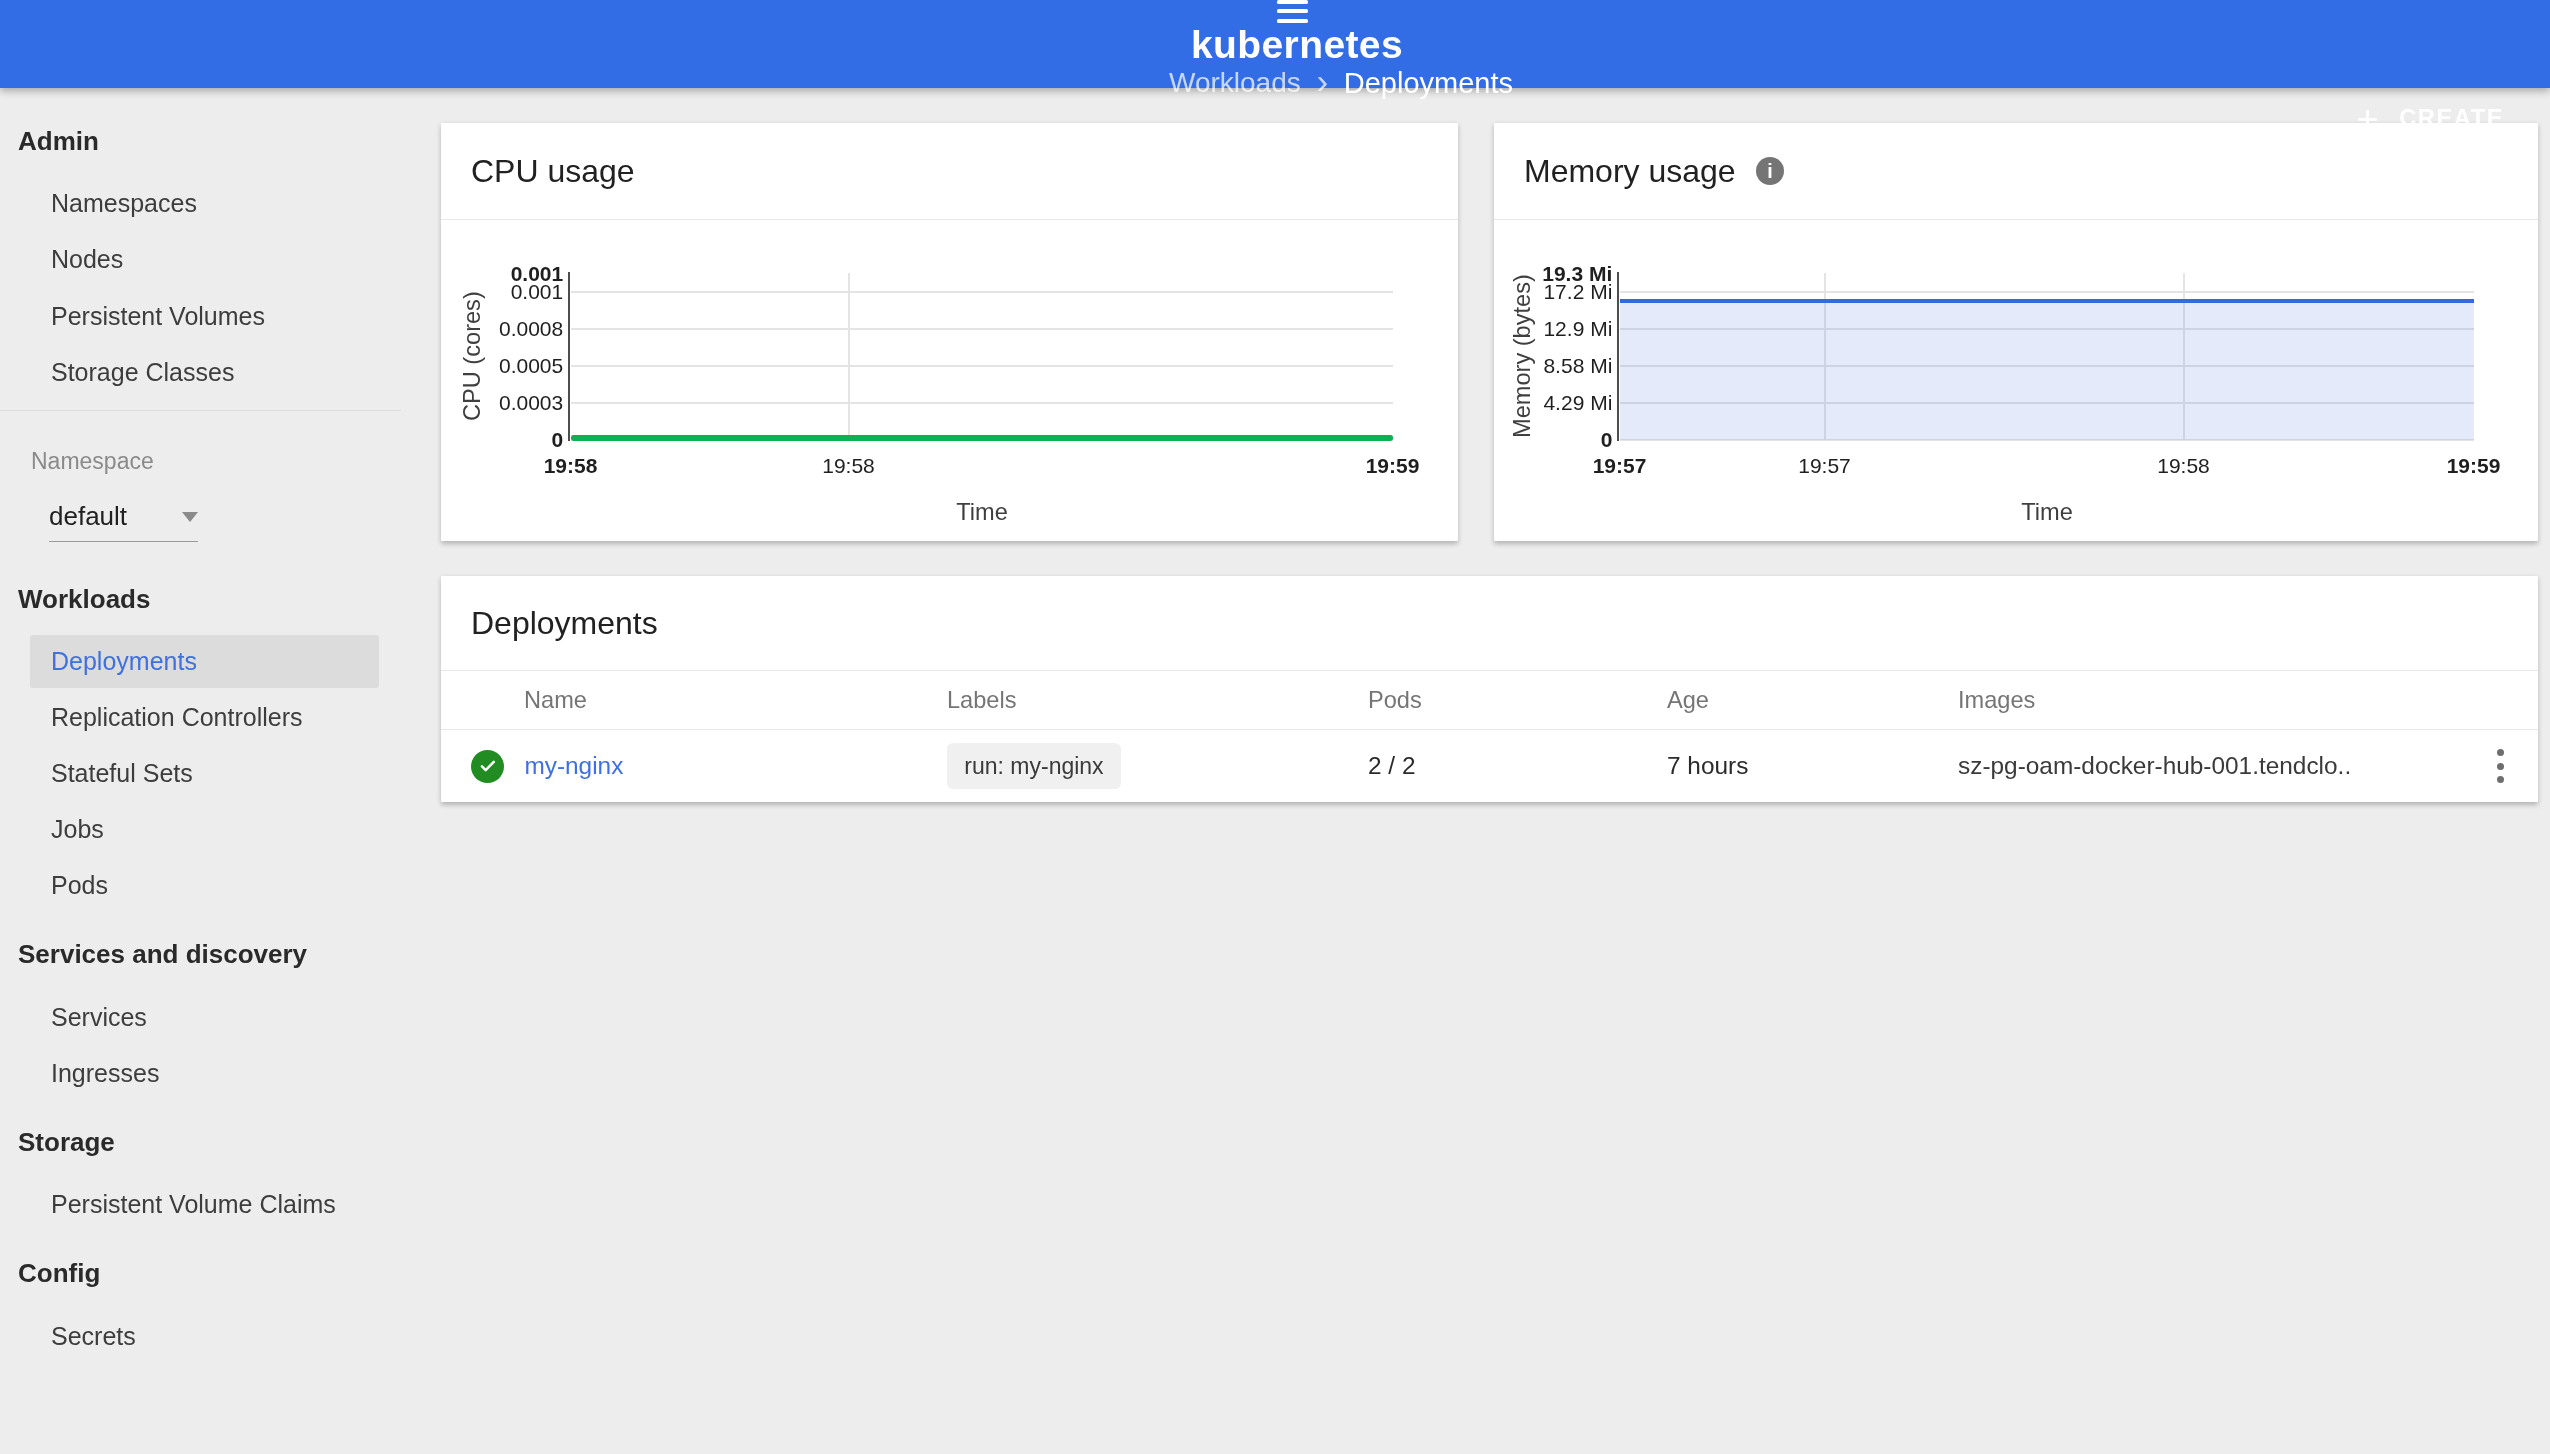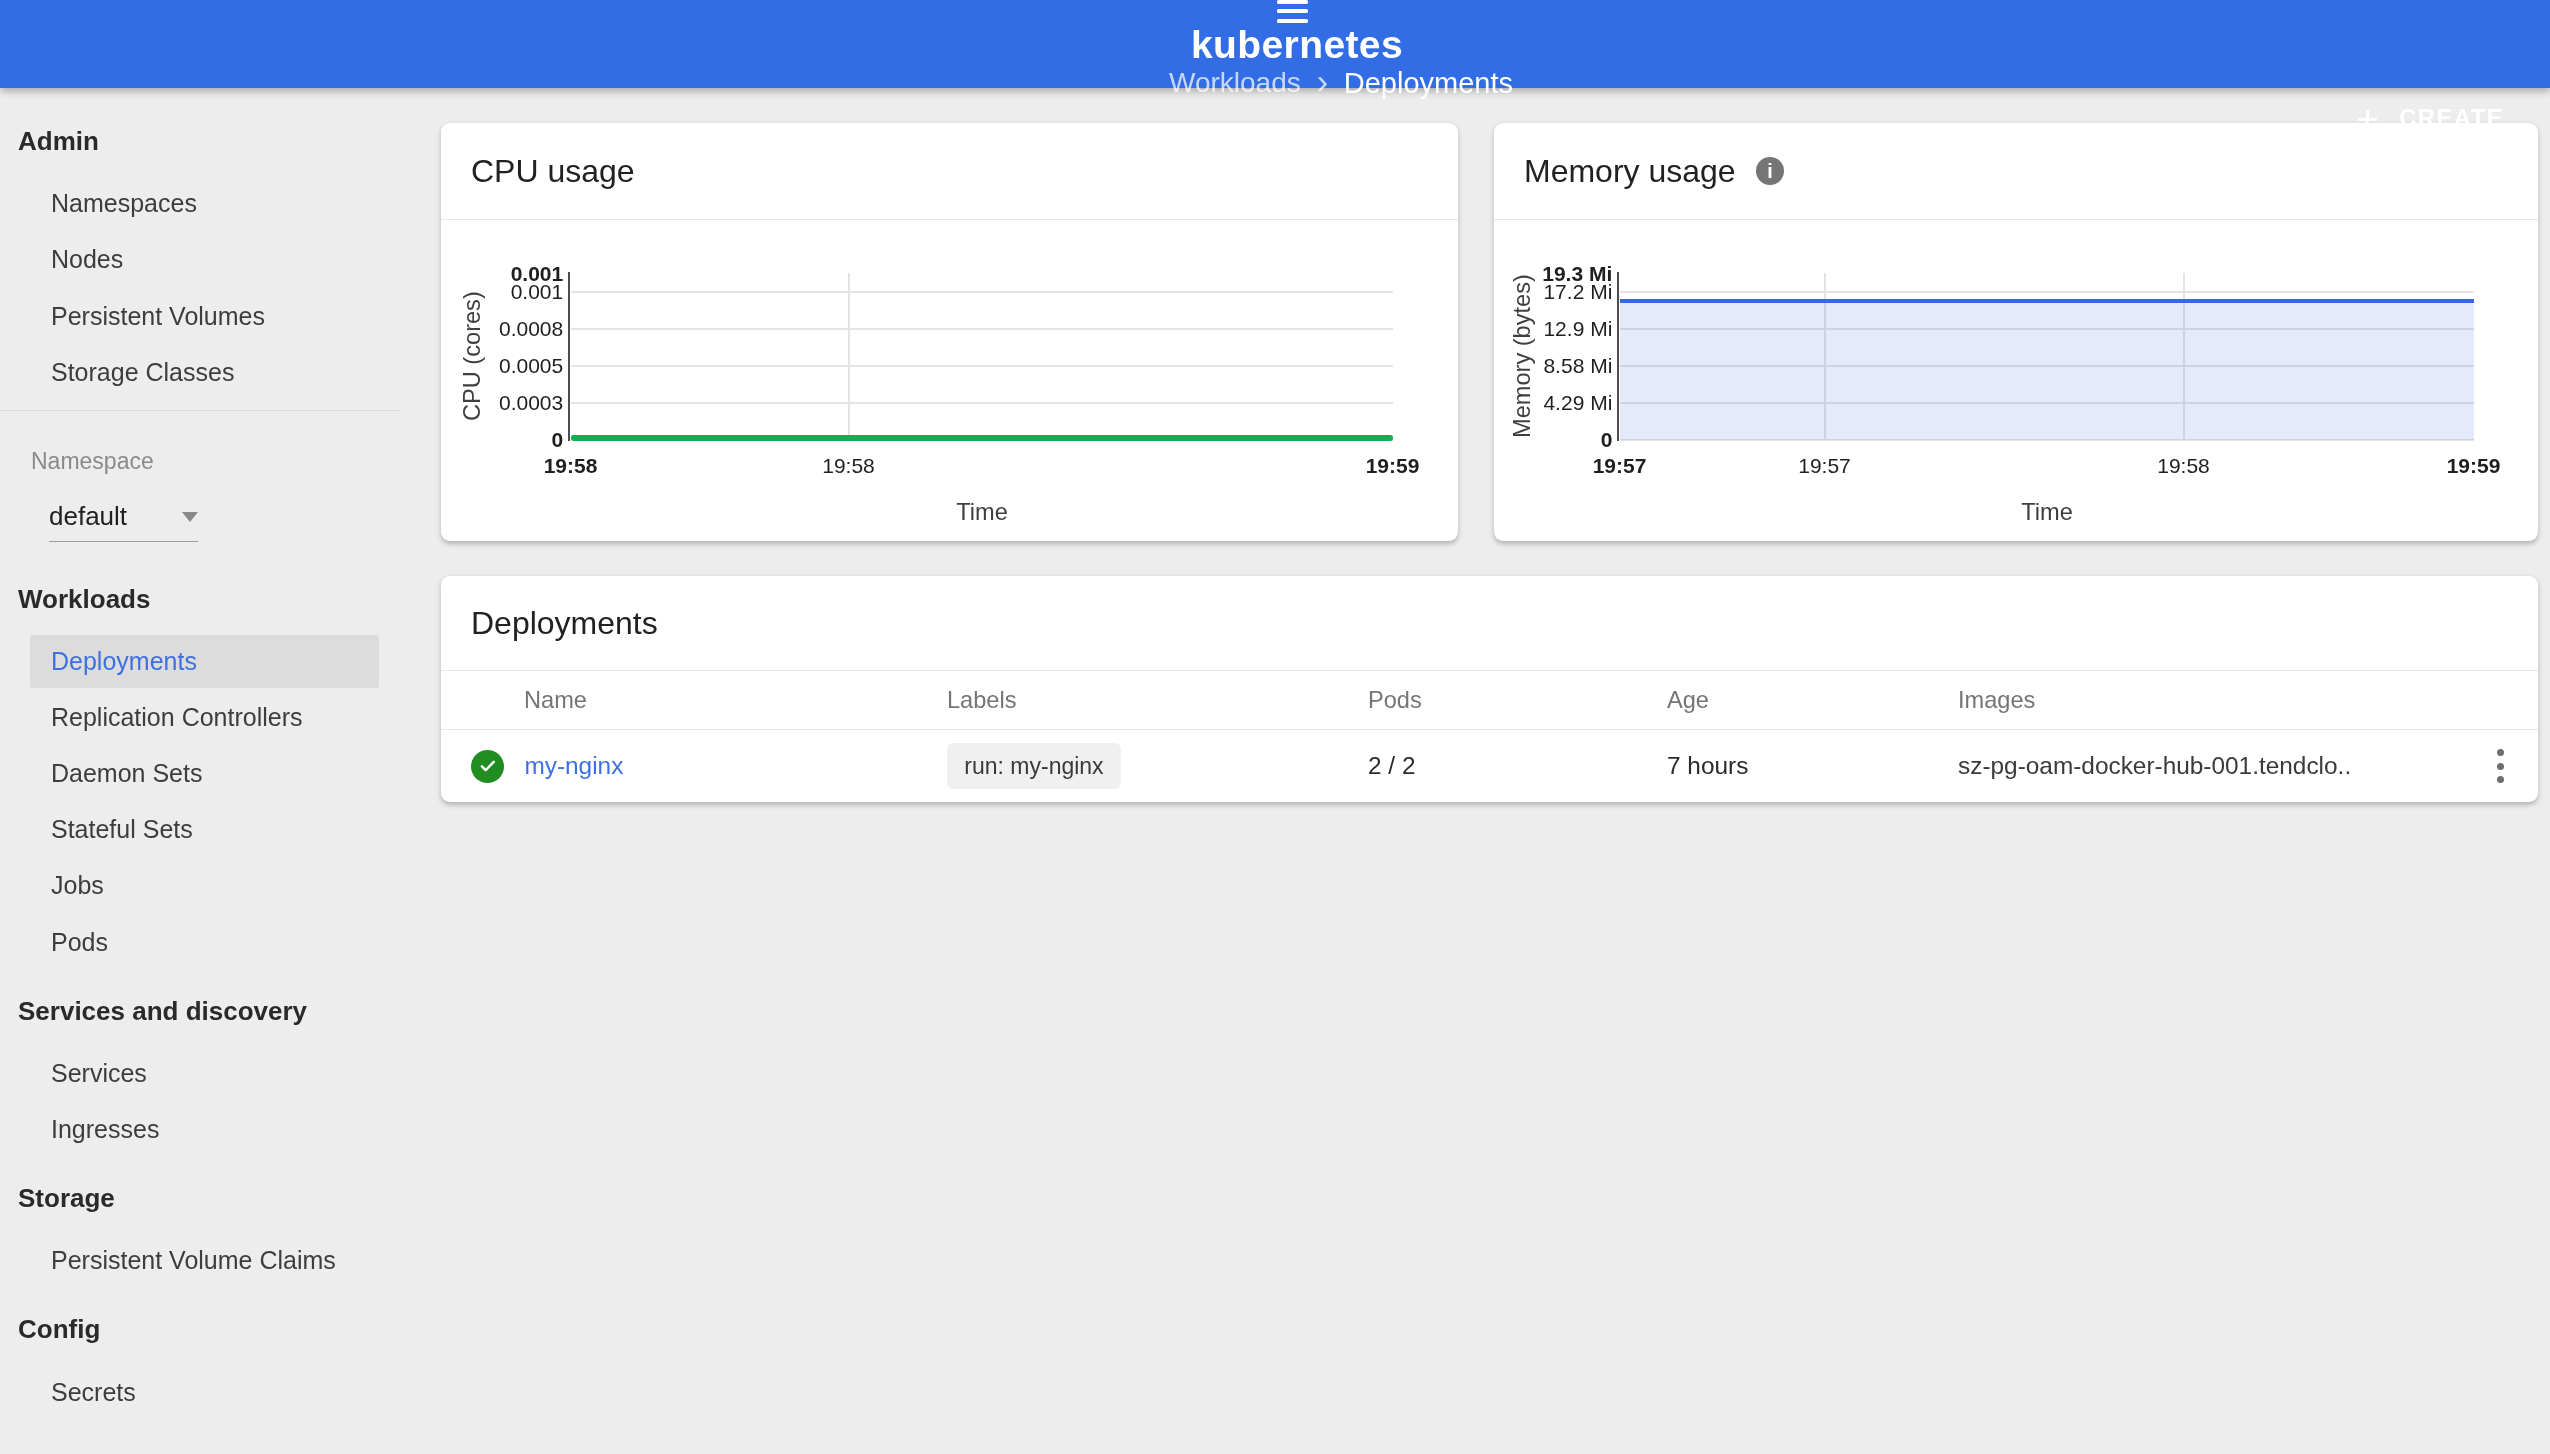--- a/index.html
+++ b/index.html
@@ -52,21 +52,21 @@
   .ns-label{margin-left:31px;height:28px;line-height:28px;font-size:23px;color:#8a8a8a}
   .ns-select{
     margin:24.4px 0 0 49px;width:149px;display:flex;align-items:center;justify-content:space-between;
     border-bottom:1.6px solid #9b9b9b;padding-bottom:7px;cursor:pointer;height:42px;
   }
   .ns-value{font-size:26px;color:#212121}
   .caret{width:0;height:0;border-left:8.6px solid transparent;border-right:8.6px solid transparent;border-top:10.2px solid #8a8a8a}
   .ns-block + .side-section{margin-top:42px}
   
   .main{position:absolute;left:401px;top:88px;right:0;bottom:0;padding:35px 0 0 40px}
-  .card{background:#fff;border-radius:9px;box-shadow:0 2.4px 5.5px rgba(0,0,0,0.24)}
+  .card{background:#fff;border-radius:1px;box-shadow:0 2.4px 5.5px rgba(0,0,0,0.24)}
   .charts-row{display:flex;gap:36px}
   .chart-card{height:418px}
   .chart-card.cpu{width:1017px}
   .chart-card.mem{width:1044px}
   .card-title-row{height:97px;border-bottom:1.6px solid #e8e8e8;display:flex;align-items:center;padding-left:30px}
   .card-title{font-size:32px;color:#212121}
   .info-icon{
     margin-left:20.4px;width:28px;height:28px;border-radius:50%;background:#757575;color:#fff;
     font-size:19.7px;font-weight:700;display:flex;align-items:center;justify-content:center;cursor:pointer;
   }
@@ -133,21 +133,20 @@
       <div class="ns-label">Namespace</div>
       <div class="ns-select">
         <span class="ns-value">default</span>
         <div class="caret"></div>
       </div>
     </div>
     <div class="side-section">
       <div class="side-heading">Workloads</div>
       <div class="side-item selected">Deployments</div>
       <div class="side-item">Replication Controllers</div>
-      <div class="side-item">Daemon Sets</div>
       <div class="side-item">Stateful Sets</div>
       <div class="side-item">Jobs</div>
       <div class="side-item">Pods</div>
     </div>
     <div class="side-section">
       <div class="side-heading">Services and discovery</div>
       <div class="side-item">Services</div>
       <div class="side-item">Ingresses</div>
     </div>
     <div class="side-section">

